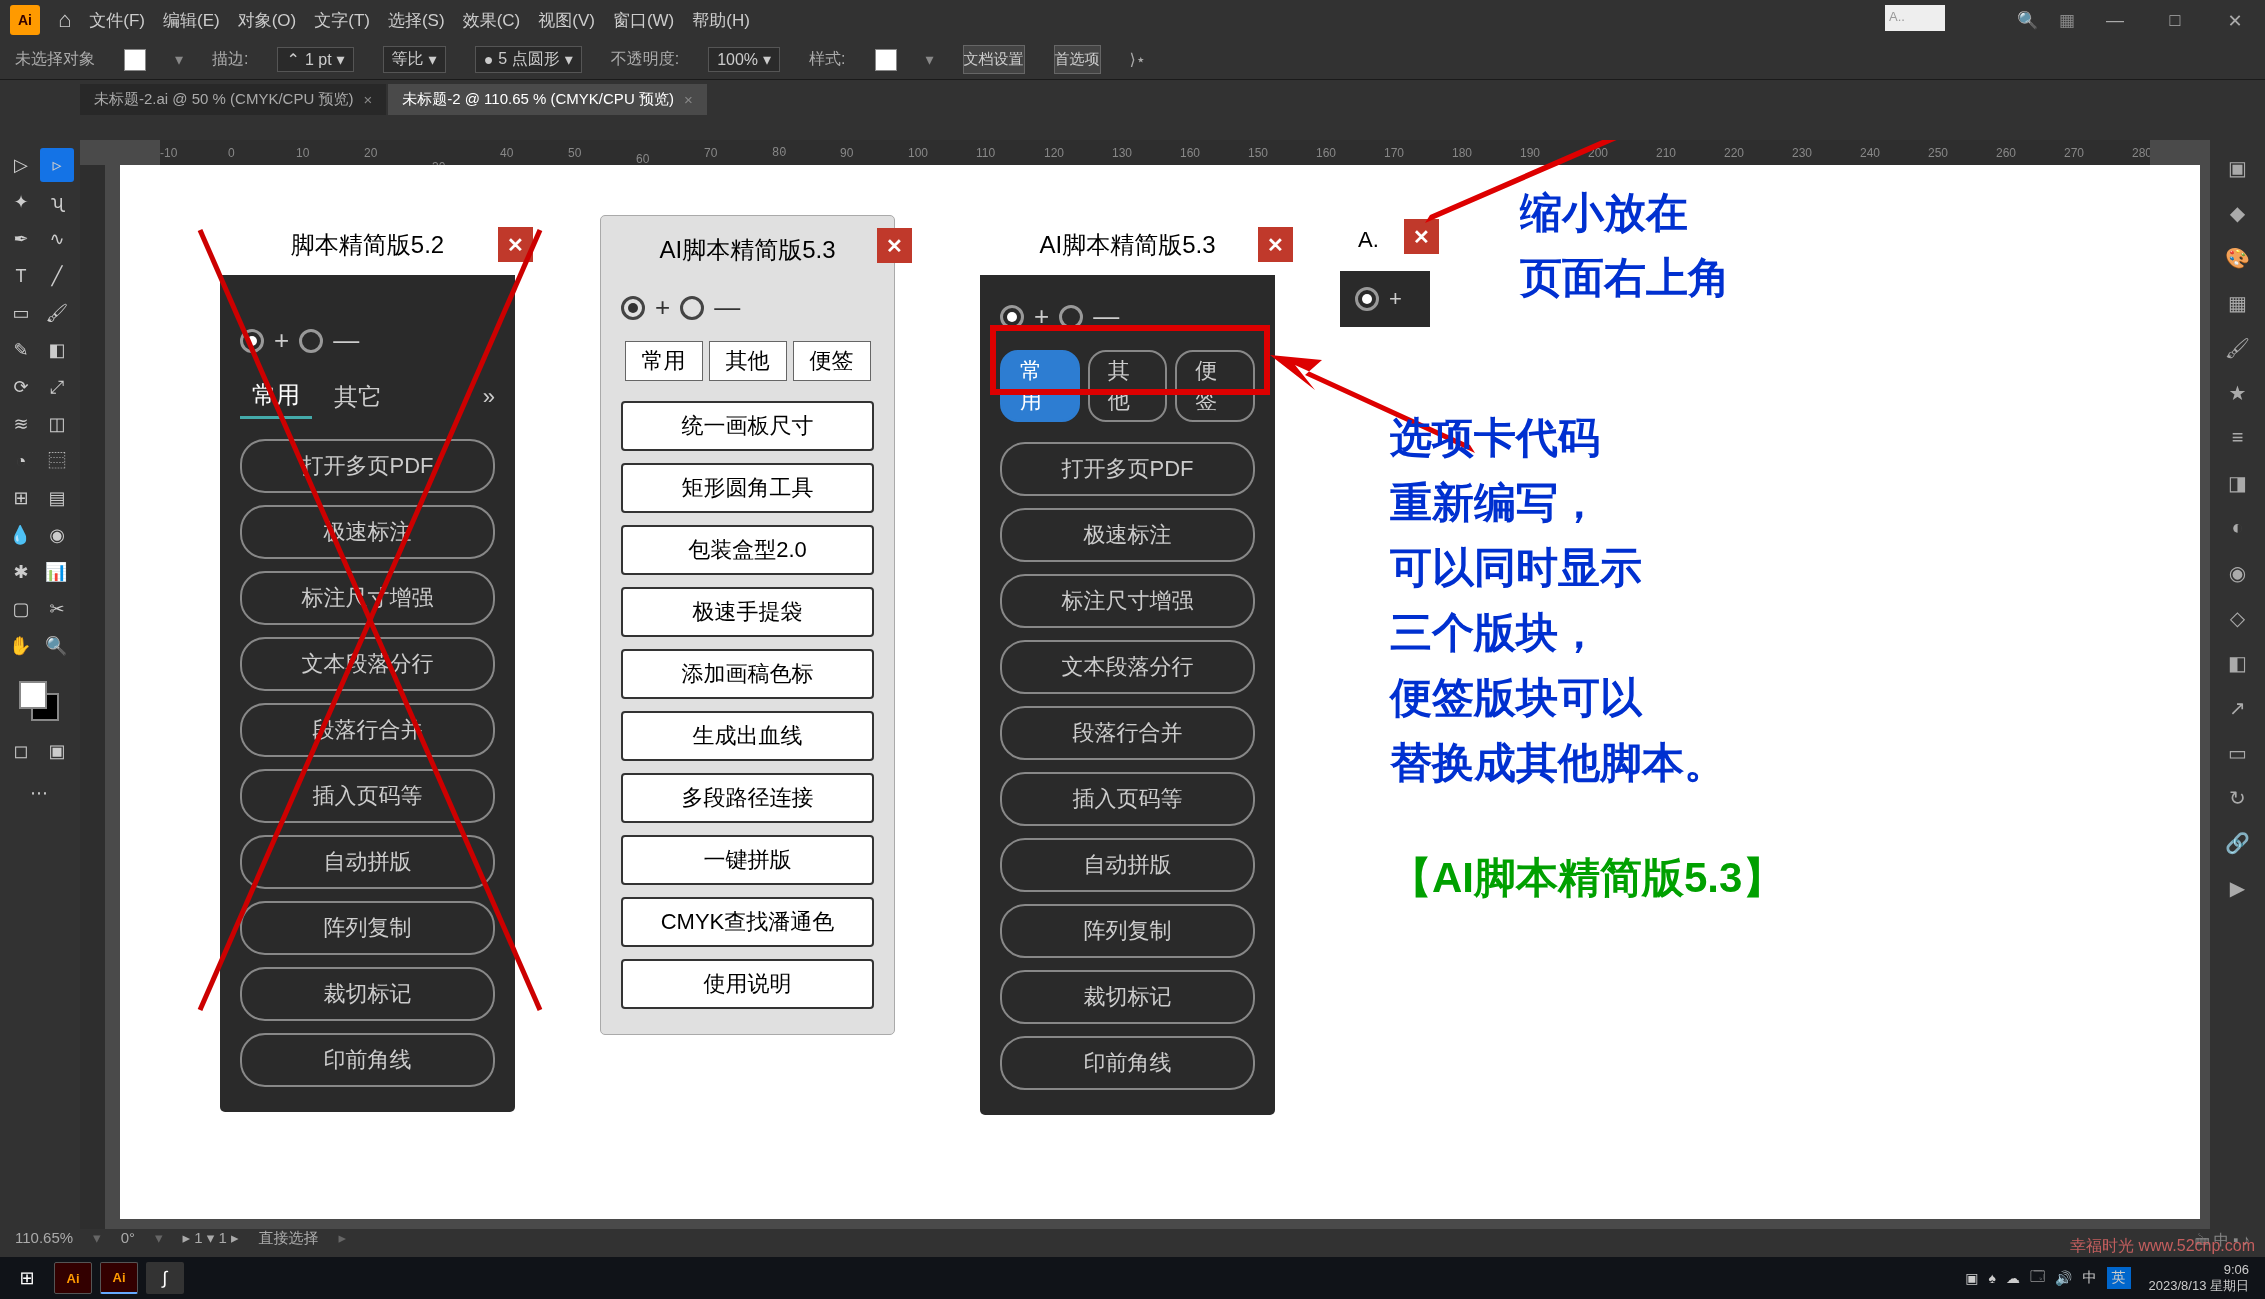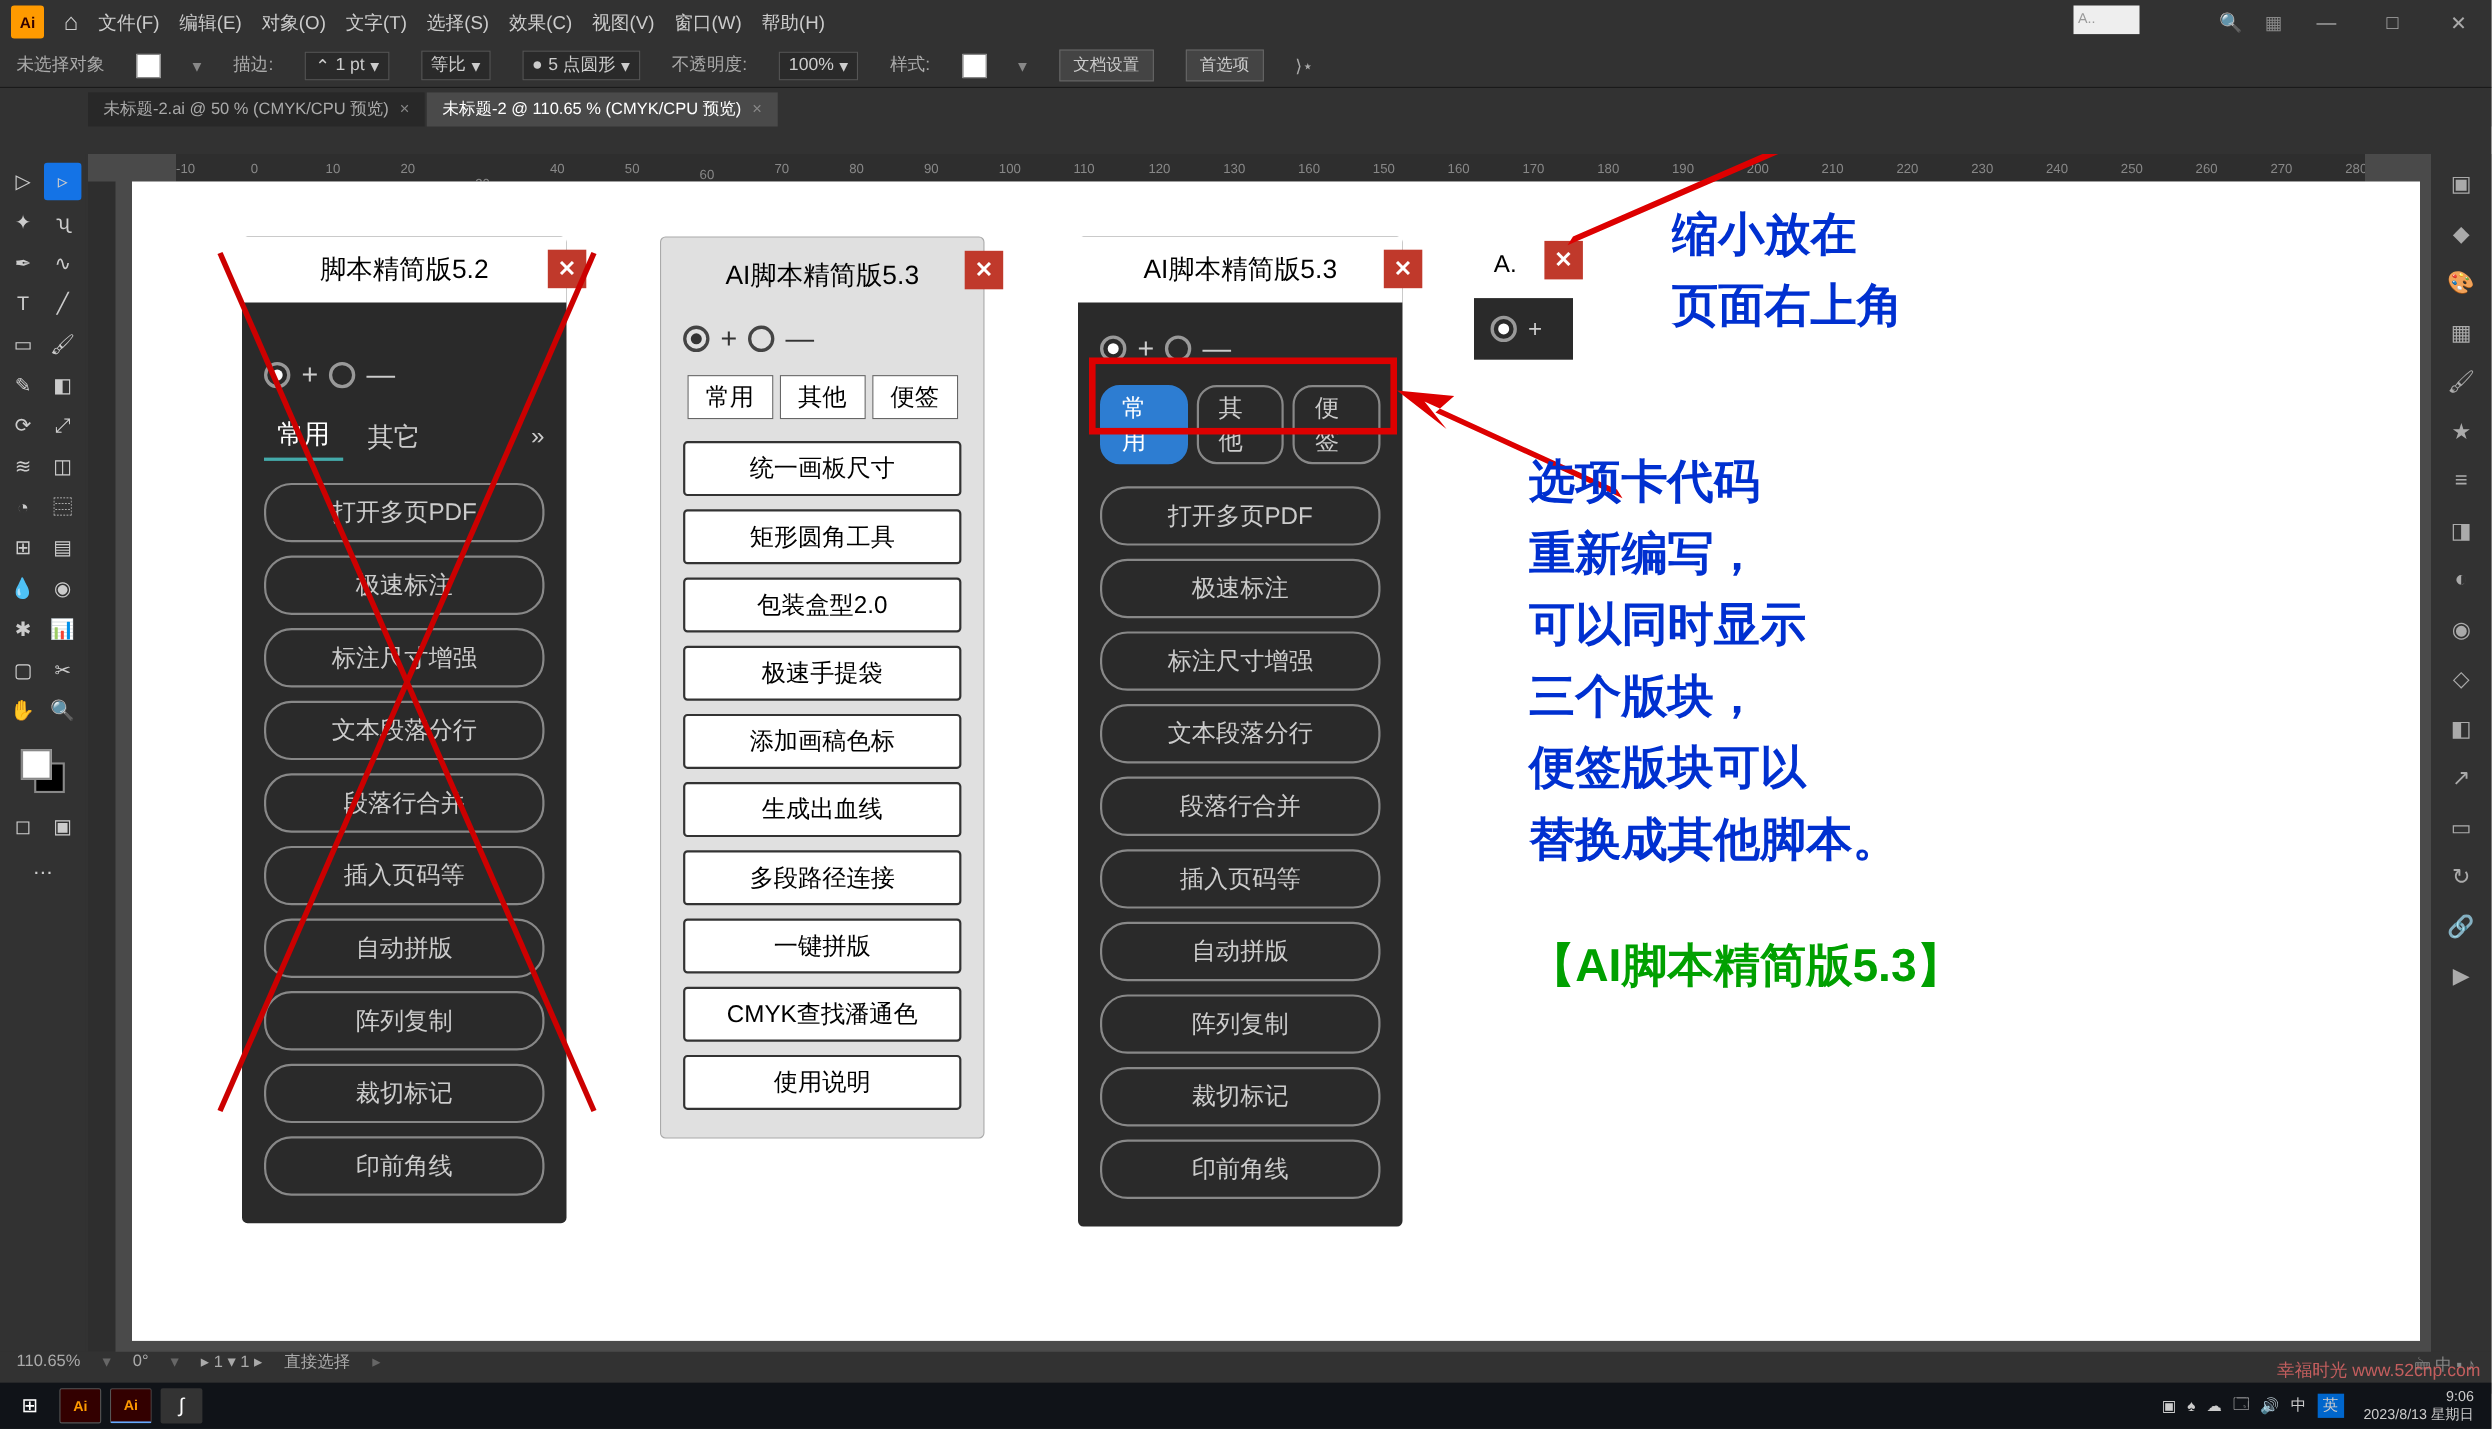--- a/index.html
+++ b/index.html
@@ -6,21 +6,21 @@
 body{background:#323232;width:2265px;height:1299px;overflow:hidden;position:relative}
 .menubar{height:40px;background:#323232;display:flex;align-items:center;padding:0 10px;gap:18px;color:#ccc;font-size:17px}
 .ai-logo{width:30px;height:30px;background:#ff9a00;display:flex;align-items:center;justify-content:center;color:#330000;font-weight:bold;font-size:14px;border-radius:3px}
 .home-icon{color:#ccc;font-size:22px}
 .menu-item{cursor:pointer}
 .titlebar-right{position:absolute;right:10px;top:8px;display:flex;gap:20px;align-items:center;color:#888}
 .win-btn{width:40px;height:25px;display:flex;align-items:center;justify-content:center;color:#aaa;font-size:18px}
 .optbar{height:40px;background:#323232;display:flex;align-items:center;padding:0 15px;gap:29px;color:#ccc;font-size:16px;border-bottom:1px solid #1a1a1a}
 .opt-label{color:#aaa}
 .opt-field{background:#2a2a2a;border:1px solid #555;padding:2px 8px;color:#ccc;display:flex;align-items:center;gap:5px}
-.opt-btn{background:#444;border:1px solid #666;padding:4px 12px;color:#ccc;font-size:15px}
+.opt-btn{background:#444;border:1px solid #666;padding:4px 0;color:#ccc;font-size:15px}
 .tabbar{height:35px;background:#323232;display:flex;align-items:flex-end;padding-left:80px;gap:2px}
 .doc-tab{background:#282828;color:#aaa;padding:6px 14px;font-size:15px;display:flex;align-items:center;gap:10px}
 .doc-tab.active{background:#4a4a4a;color:#fff}
 .doc-tab .x{color:#888;cursor:pointer}
 .ruler-h{height:25px;background:#2e2e2e;margin-left:80px;margin-right:60px;color:#888;font-size:11px;display:flex;align-items:center;position:relative;overflow:hidden}
 .ruler-h span{position:absolute;font-size:12px}
 .work{position:absolute;top:140px;left:80px;right:55px;bottom:70px;background:#4a4a4a;overflow:hidden}
 .canvas{position:absolute;top:25px;left:40px;right:10px;bottom:10px;background:#fff}
 .ruler-v{position:absolute;left:0;top:25px;width:25px;bottom:0;background:#2e2e2e}
 .toolbar-left{position:absolute;left:0;top:140px;width:78px;bottom:70px;background:#323232;display:flex;flex-direction:column;align-items:center;padding-top:8px;gap:3px}
@@ -233,21 +233,21 @@
   <div class="ruler-h">
       <span style="left: 0px;">-10</span>
       <span style="left: 68px;">0</span>
       <span style="left: 136px;">10</span>
       <span style="left: 204px;">20</span>
       <span style="left: 272px; margin-top: 28px;">30</span>
       <span style="left: 340px;">40</span>
       <span style="left: 408px;">50</span>
       <span style="left: 476px; margin-top: 12px;">60</span>
       <span style="left: 544px;">70</span>
-      <span style="left: 612px;">80</span>
+      <span style="left: 612px; font-family: Liberation Mono, monospace;">80</span>
       <span style="left: 680px;">90</span>
       <span style="left: 748px;">100</span>
       <span style="left: 816px;">110</span>
       <span style="left: 884px;">120</span>
       <span style="left: 952px;">130</span>
       <span style="left: 1020px;">160</span>
       <span style="left: 1088px;">150</span>
       <span style="left: 1156px;">160</span>
       <span style="left: 1224px;">170</span>
       <span style="left: 1292px;">180</span>

